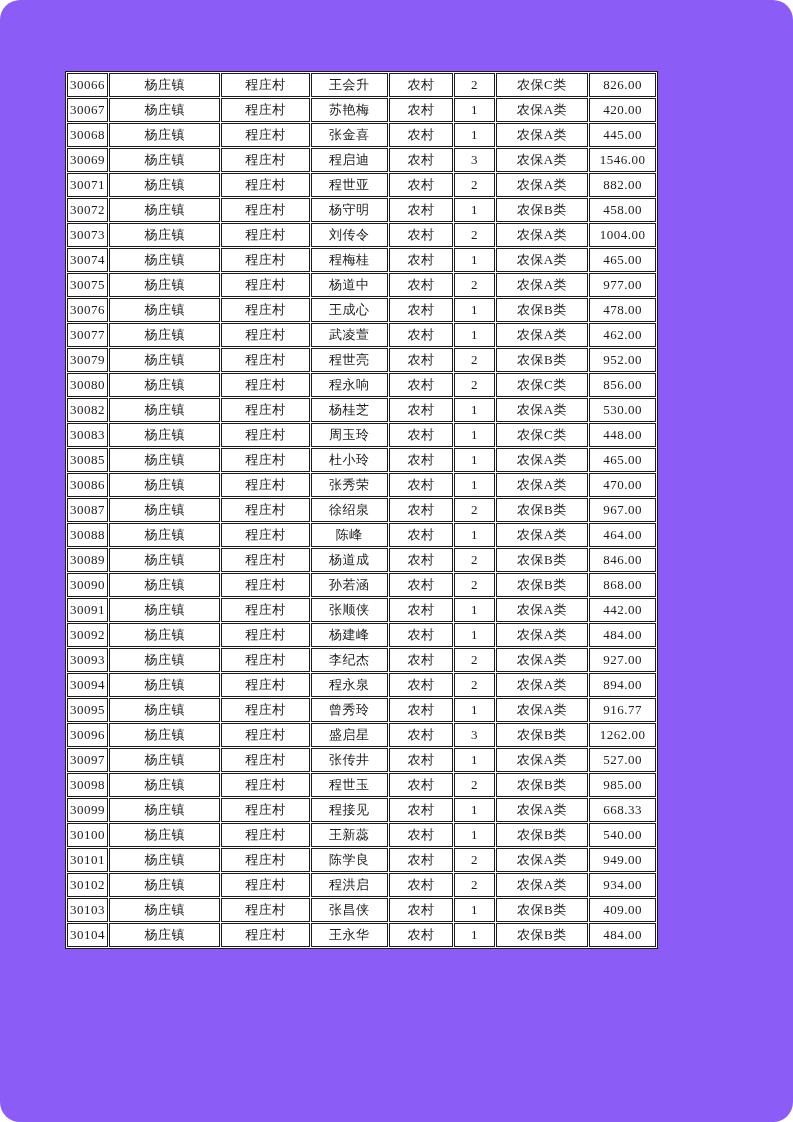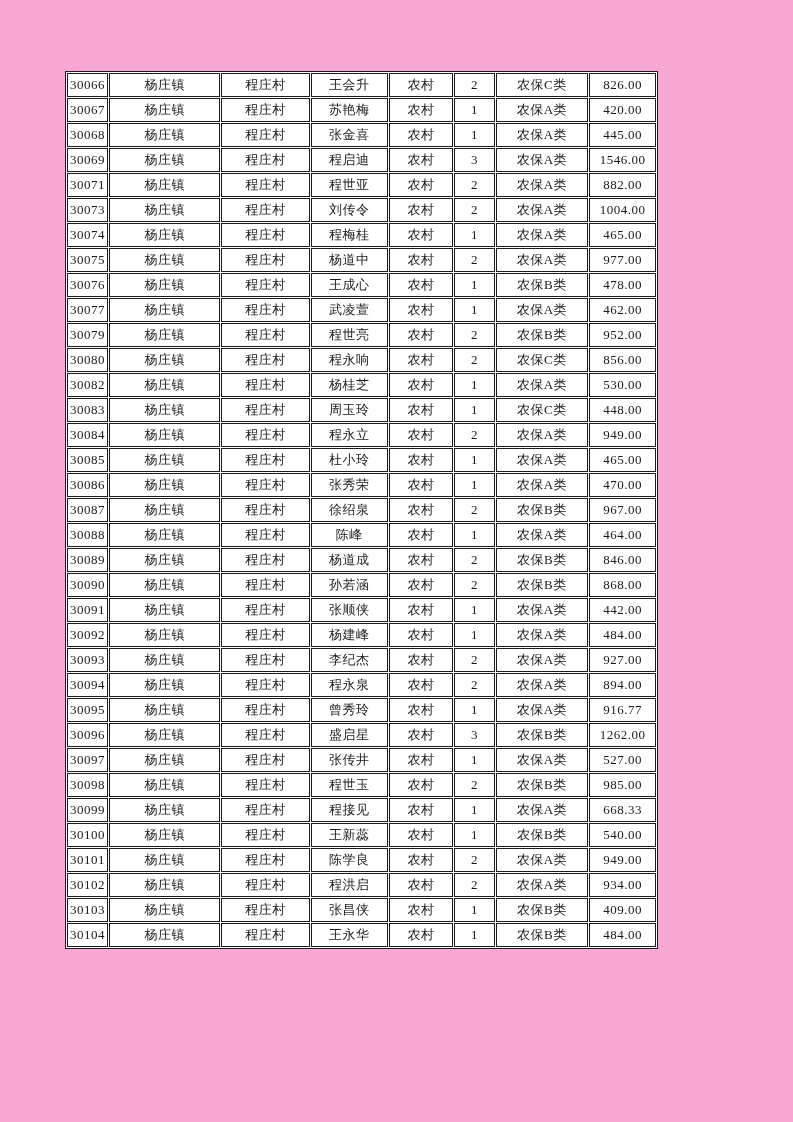--- a/index.html
+++ b/index.html
@@ -4,23 +4,24 @@
 <style>
   html, body {
     margin: 0;
     padding: 0;
     background: #ffffff;
   }
   .page {
     position: relative;
     width: 793px;
     height: 1122px;
-    background: #f9a8d4;
+    background: #8b5cf6;
     overflow: hidden;
     font-family: "Liberation Serif", "DejaVu Serif", serif;
+    border-radius: 20px;
   }
   table.grid {
     position: absolute;
     left: 66px;
     top: 72px;
     width: 591px;
     table-layout: fixed;
     border-collapse: separate;
     border-spacing: 1px;
     background: #ffffff;
@@ -103,20 +104,30 @@
           <td>30071</td>
           <td>杨庄镇</td>
           <td>程庄村</td>
           <td>程世亚</td>
           <td>农村</td>
           <td>2</td>
           <td>农保A类</td>
           <td>882.00</td>
         </tr>
         <tr>
+          <td>30072</td>
+          <td>杨庄镇</td>
+          <td>程庄村</td>
+          <td>杨守明</td>
+          <td>农村</td>
+          <td>1</td>
+          <td>农保B类</td>
+          <td>458.00</td>
+        </tr>
+        <tr>
           <td>30073</td>
           <td>杨庄镇</td>
           <td>程庄村</td>
           <td>刘传令</td>
           <td>农村</td>
           <td>2</td>
           <td>农保A类</td>
           <td>1004.00</td>
         </tr>
         <tr>
@@ -191,30 +202,20 @@
         </tr>
         <tr>
           <td>30083</td>
           <td>杨庄镇</td>
           <td>程庄村</td>
           <td>周玉玲</td>
           <td>农村</td>
           <td>1</td>
           <td>农保C类</td>
           <td>448.00</td>
-        </tr>
-        <tr>
-          <td>30084</td>
-          <td>杨庄镇</td>
-          <td>程庄村</td>
-          <td>程永立</td>
-          <td>农村</td>
-          <td>2</td>
-          <td>农保A类</td>
-          <td>949.00</td>
         </tr>
         <tr>
           <td>30085</td>
           <td>杨庄镇</td>
           <td>程庄村</td>
           <td>杜小玲</td>
           <td>农村</td>
           <td>1</td>
           <td>农保A类</td>
           <td>465.00</td>

